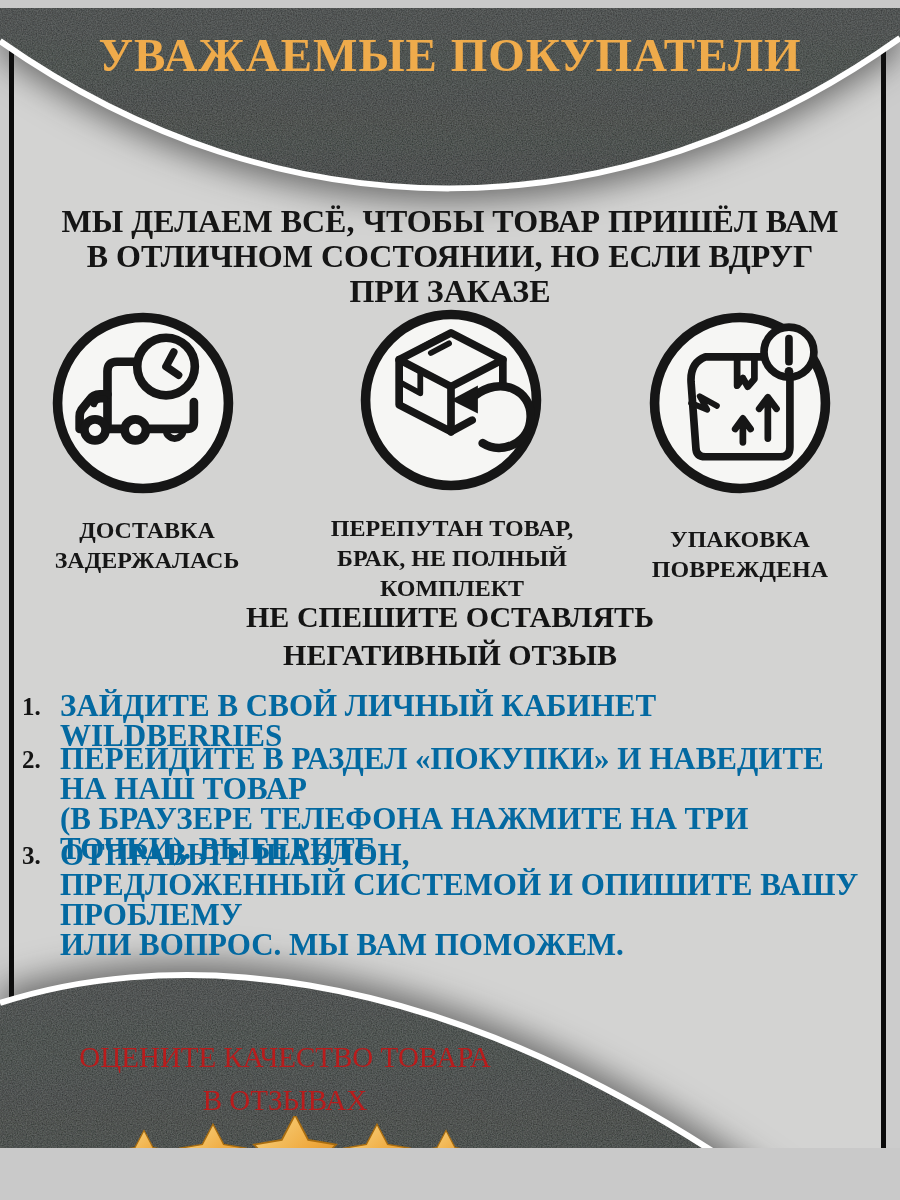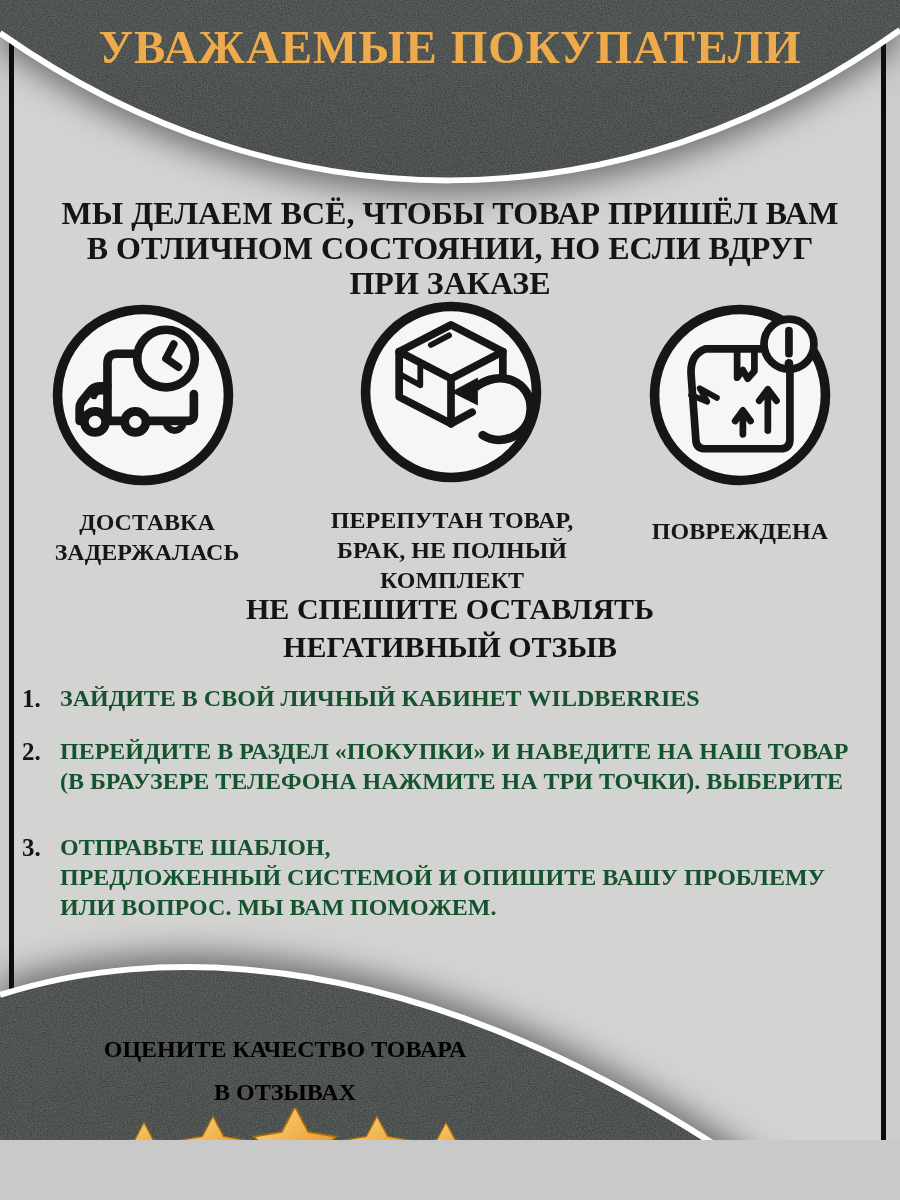--- a/index.html
+++ b/index.html
@@ -1,17 +1,17 @@
 <!DOCTYPE html>
 <html><head>
 <meta charset="utf-8">
 <style>
   html,body{margin:0;padding:0;background:#c9c9c9;}
   .page{position:relative;width:900px;height:1140px;overflow:hidden;
-        background:#cccccc;font-family:"Liberation Serif","DejaVu Serif",serif;}
+        background:#cccccc;font-family:"Liberation Serif","DejaVu Serif",serif;margin-top:8px;}
   
   .panel{position:absolute;left:9px;top:6px;width:877px;height:1178px;
          box-sizing:border-box;border:5px solid #0b0b0b;background:#d3d3d2;}
   
   .blob{position:absolute;left:0;}
   .blob-header{top:0;filter:drop-shadow(0 10px 16px rgba(25,25,25,.55));}
   .blob-footer{top:930px;filter:drop-shadow(0 -10px 16px rgba(25,25,25,.55));}
   
   .hdr-title{position:absolute;left:0;top:20px;width:900px;text-align:center;
              font-size:47px;font-weight:700;color:#efab4b;letter-spacing:1px;}
@@ -28,24 +28,24 @@
   .il1{left:13px;top:507px;width:268px;}
   .il2{left:306px;top:505px;width:292px;}
   .il3{left:606px;top:516px;width:268px;}
   
   .advice{position:absolute;left:100px;top:590px;width:700px;text-align:center;
           font-size:30px;line-height:38px;font-weight:700;color:#141414;}
   
   .step{position:absolute;left:22px;width:850px;display:flex;align-items:flex-start;}
   .st1{top:683px;} .st2{top:736px;} .st3{top:832px;}
   .step-num{flex:0 0 38px;font-size:25px;line-height:31px;font-weight:700;color:#141414;}
-  .step-lines{font-size:24px;line-height:30px;font-weight:700;color:#14532d;}
+  .step-lines{font-size:31px;line-height:30px;font-weight:700;color:#0369a1;}
   
   .ftr-text{position:absolute;left:0;top:1028px;width:570px;text-align:center;
-            font-size:24px;line-height:43px;font-weight:700;color:#000000;}
+            font-size:29px;line-height:43px;font-weight:400;color:#b91c1c;}
   .stars{position:absolute;left:116px;top:1108px;}
   .noselect{user-select:none;}
 </style>
 </head>
 <body>
 
 <div class="page noselect">
 
   <div class="panel"></div>
 
@@ -134,20 +134,21 @@
   <div class="icon-label il1">
     <div>ДОСТАВКА</div>
     <div>ЗАДЕРЖАЛАСЬ</div>
   </div>
   <div class="icon-label il2">
     <div>ПЕРЕПУТАН ТОВАР,</div>
     <div>БРАК, НЕ ПОЛНЫЙ</div>
     <div>КОМПЛЕКТ</div>
   </div>
   <div class="icon-label il3">
+    <div>УПАКОВКА</div>
     <div>ПОВРЕЖДЕНА</div>
   </div>
 
   <div class="advice">
     <div>НЕ СПЕШИТЕ ОСТАВЛЯТЬ</div>
     <div>НЕГАТИВНЫЙ ОТЗЫВ</div>
   </div>
 
   <div class="step st1">
     <div class="step-num">1.</div>

